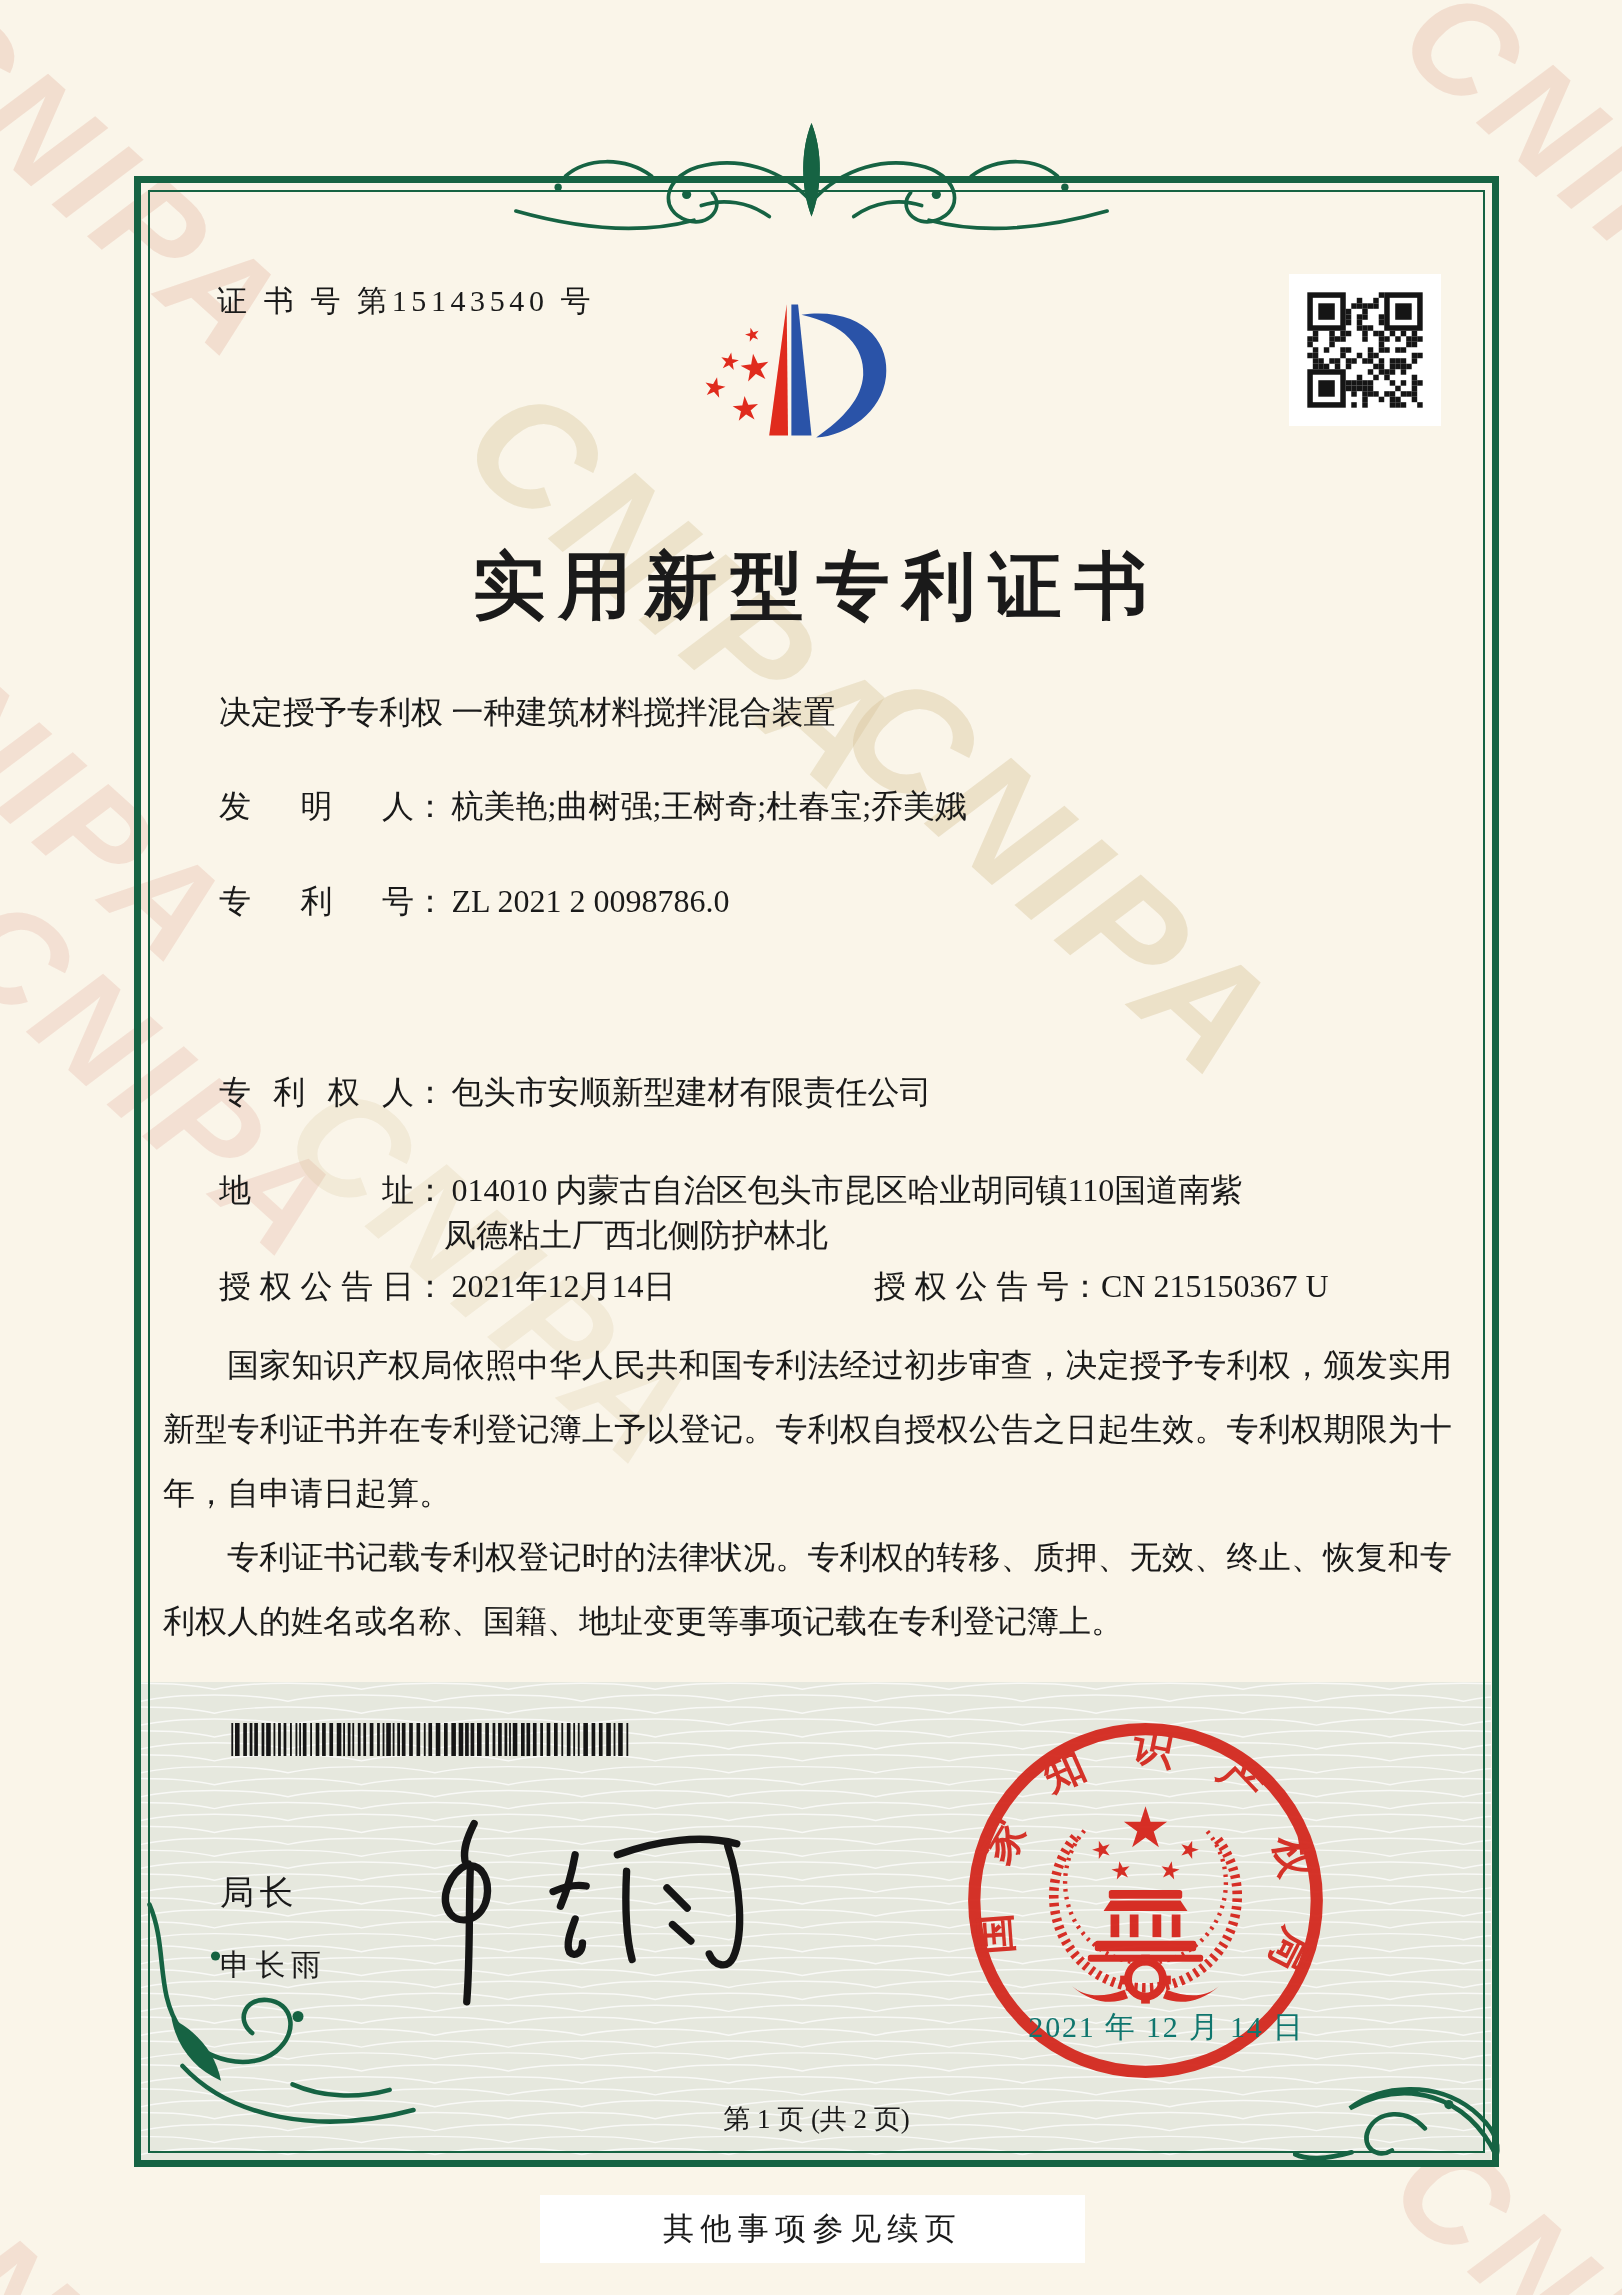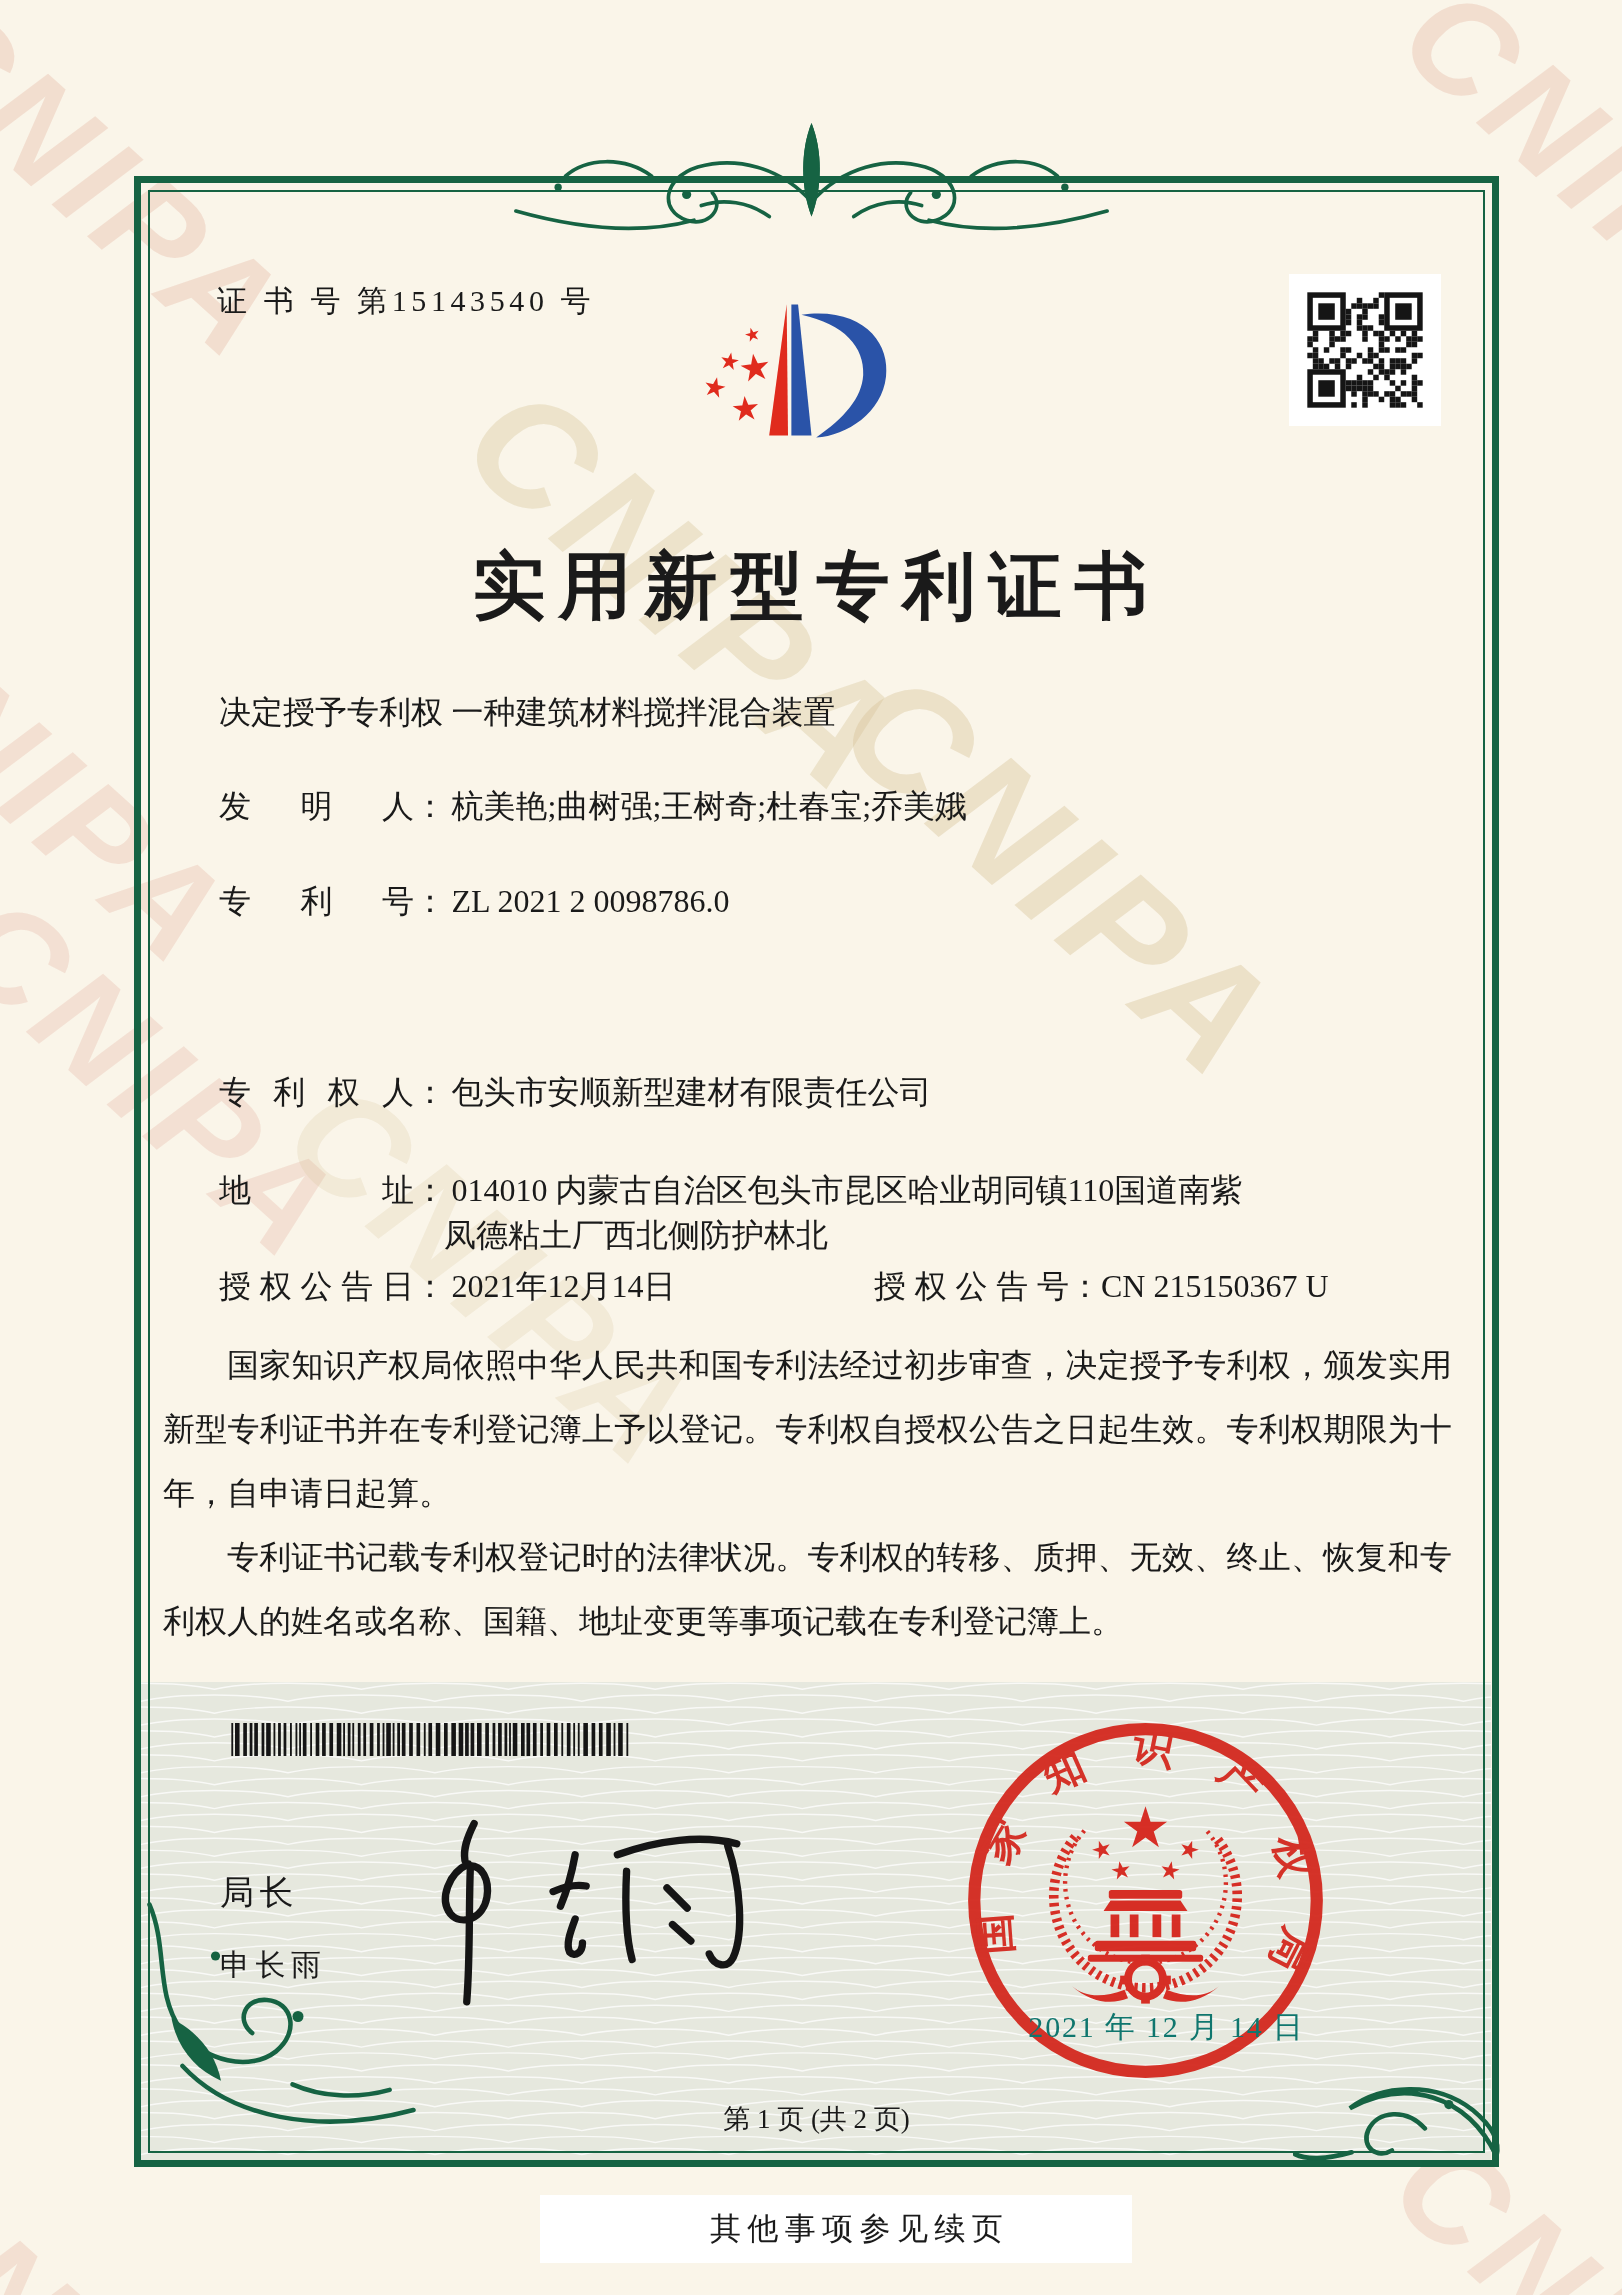--- a/index.html
+++ b/index.html
@@ -46,21 +46,21 @@
     font-family:"Liberation Sans","DejaVu Sans",sans-serif;z-index:5;}
   .director-name{position:absolute;left:220px;top:1945px;font-size:30px;letter-spacing:5.5px;
     font-family:"Liberation Sans","DejaVu Sans",sans-serif;z-index:5;}
   .signature{position:absolute;left:395px;top:1807px;z-index:6;}
   .seal{position:absolute;left:962px;top:1717px;z-index:6;opacity:.95;}
   .seal-date{position:absolute;left:992px;top:2007px;width:349px;text-align:center;
     font-size:30px;letter-spacing:1.8px;color:#0f766e;z-index:7;}
   .footer-page{position:absolute;left:134px;top:2101px;width:1365px;text-align:center;
     font-size:27px;z-index:5;}
   .note-box{position:absolute;left:540px;top:2195px;width:545px;height:68px;line-height:68px;
-    background:rgba(255,255,255,.96);text-align:center;font-size:31px;letter-spacing:6.4px;z-index:5;padding-left:47px;}
+    background:rgba(255,255,255,.96);text-align:center;font-size:31px;letter-spacing:6.4px;z-index:5;}
 </style>
 </head>
 <body>
 
 <div class="page">
 
   <div class="wm" style="left:-27.5px;top:-37px;font-size:138px;color:rgba(226,168,150,.30);">CNIPA</div>
   <div class="wm" style="left:1478px;top:-46px;font-size:138px;color:rgba(226,168,150,.30);">CNIPA</div>
   <div class="wm" style="left:551px;top:349px;font-size:156px;color:rgba(212,192,146,.34);">CNIPA</div>
   <div class="wm" style="left:927px;top:634px;font-size:156px;color:rgba(212,192,146,.38);">CNIPA</div>

